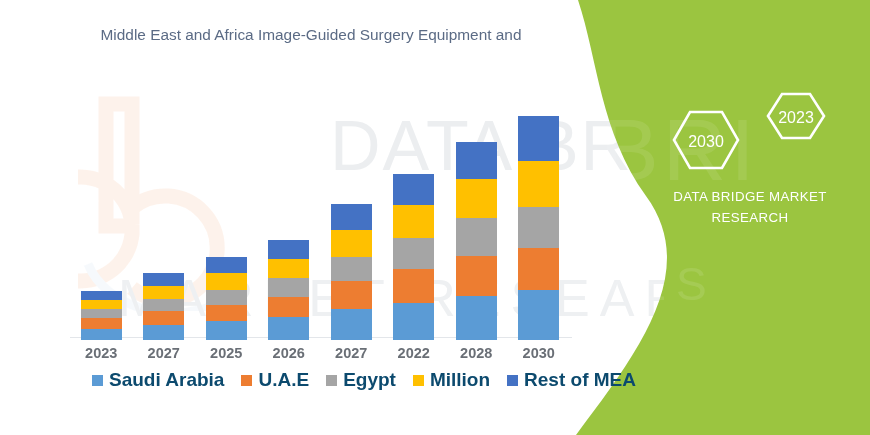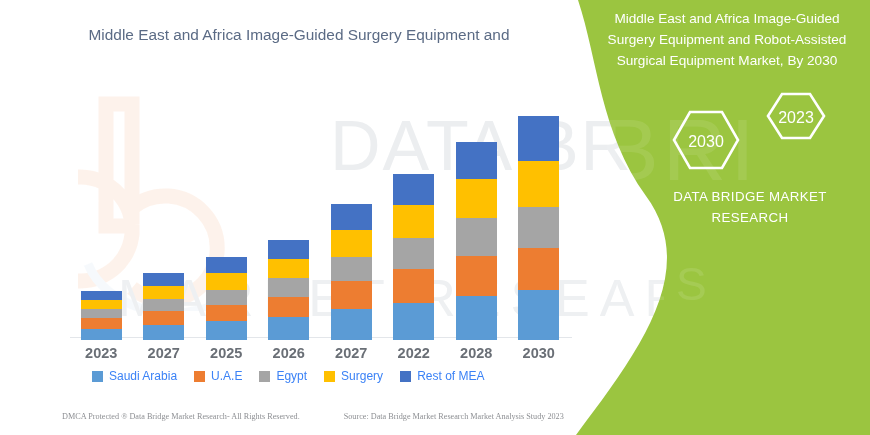--- a/index.html
+++ b/index.html
@@ -12,21 +12,21 @@
   .wm-logo{position:absolute;left:78px;top:96px;width:170px;height:215px;opacity:.13;}
   .wm-text{position:absolute;font-weight:400;color:#e9ecef;white-space:nowrap;
            letter-spacing:2px;user-select:none;}
   .wm-data{left:330px;top:106px;font-size:70px;color:#eceef0;}
   .wm-mkt{left:118px;top:268px;font-size:52px;color:#eef0f2;letter-spacing:10px;}
 
   
   .green-panel{position:absolute;left:0;top:0;width:870px;height:435px;}
 
   
-  .title{position:absolute;left:64px;top:22px;width:470px;text-align:center;
+  .title{position:absolute;left:76px;top:22px;width:470px;text-align:center;
          color:#5b6b85;font-size:15.4px;line-height:25px;font-weight:400;}
 
   
   .rt-title{position:absolute;left:596px;top:8px;width:262px;text-align:center;
             color:#ffffff;font-size:13.6px;line-height:21px;font-weight:400;}
   .rt-brand{position:absolute;left:650px;top:186px;width:200px;text-align:center;
             color:#ffffff;font-size:13.3px;line-height:21px;letter-spacing:.4px;}
   .hexwrap{position:absolute;left:660px;top:84px;width:200px;height:100px;}
 
   
@@ -35,21 +35,21 @@
   .bar{position:absolute;bottom:0;width:41px;display:flex;flex-direction:column-reverse;}
   .seg{width:100%;}
   .xlabels{position:absolute;left:70px;top:345px;width:502px;height:22px;}
   .xlab{position:absolute;width:56px;text-align:center;font-size:14.5px;
         font-weight:bold;color:#6a6f76;}
 
   
   .legend{position:absolute;left:92px;top:369px;display:flex;align-items:center;gap:17px;}
   .lg-item{display:flex;align-items:center;gap:6px;}
   .lg-sw{width:11px;height:11px;display:block;}
-  .lg-tx{font-size:12px;font-weight:normal;color:#3b82f6;white-space:nowrap;}
+  .lg-tx{font-size:19px;font-weight:bold;color:#0c4a6e;white-space:nowrap;}
 
   
   .footer{position:absolute;left:62px;top:412px;width:520px;
           font-family:"Liberation Serif",serif;font-size:8.2px;color:#8d8f93;
           display:flex;gap:44px;}
   .footer span{white-space:nowrap;}
 </style>
 </head>
 <body>
 
@@ -68,25 +68,20 @@
     <path d="M578 0 L870 0 L870 435 L576 435 C 640 350 700 270 646 196 C 600 132 598 60 578 0 Z" fill="#9bc540"></path>
 
     <text x="600" y="180" font-family="Liberation Sans, sans-serif" font-size="88" fill="#ffffff" opacity="0.09" letter-spacing="4">BRI</text>
     <text x="592" y="300" font-family="Liberation Sans, sans-serif" font-size="46" fill="#ffffff" opacity="0.10" letter-spacing="10">RES</text>
   </svg>
 
   <div class="title">
     <div>Middle East and Africa Image-Guided Surgery Equipment and</div>
   </div>
 
-  <div class="rt-title">
-    <div>Middle East and Africa Image-Guided</div>
-    <div>Surgery Equipment and Robot-Assisted</div>
-    <div>Surgical Equipment Market, By 2030</div>
-  </div>
 
   <svg class="hexwrap" viewBox="0 0 200 100">
     <g>
       <polygon points="108,32 122,10 150,10 164,32 150,54 122,54" fill="none" stroke="#ffffff" stroke-width="2.6"></polygon>
       <text x="136" y="39" text-anchor="middle" font-family="Liberation Sans, sans-serif" font-size="16" fill="#ffffff">2023</text>
     </g>
     <g>
       <polygon points="14,56 30,28 62,28 78,56 62,84 30,84" fill="none" stroke="#ffffff" stroke-width="2.6"></polygon>
       <text x="46" y="63" text-anchor="middle" font-family="Liberation Sans, sans-serif" font-size="16" fill="#ffffff">2030</text>
     </g>
@@ -175,26 +170,22 @@
       <div class="lg-item">
         <span class="lg-sw" style="background: rgb(237, 125, 49);"></span>
         <span class="lg-tx">U.A.E</span>
       </div>
       <div class="lg-item">
         <span class="lg-sw" style="background: rgb(165, 165, 165);"></span>
         <span class="lg-tx">Egypt</span>
       </div>
       <div class="lg-item">
         <span class="lg-sw" style="background: rgb(255, 192, 0);"></span>
-        <span class="lg-tx">Surgery</span>
+        <span class="lg-tx">Million</span>
       </div>
       <div class="lg-item">
         <span class="lg-sw" style="background: rgb(68, 114, 196);"></span>
         <span class="lg-tx">Rest of MEA</span>
       </div>
     </div>
 
-  <div class="footer">
-    <span>DMCA Protected ® Data Bridge Market Research-  All Rights Reserved.</span>
-    <span>Source: Data Bridge Market Research  Market Analysis Study 2023</span>
-  </div>
 
 </div>
 
 </body></html>

